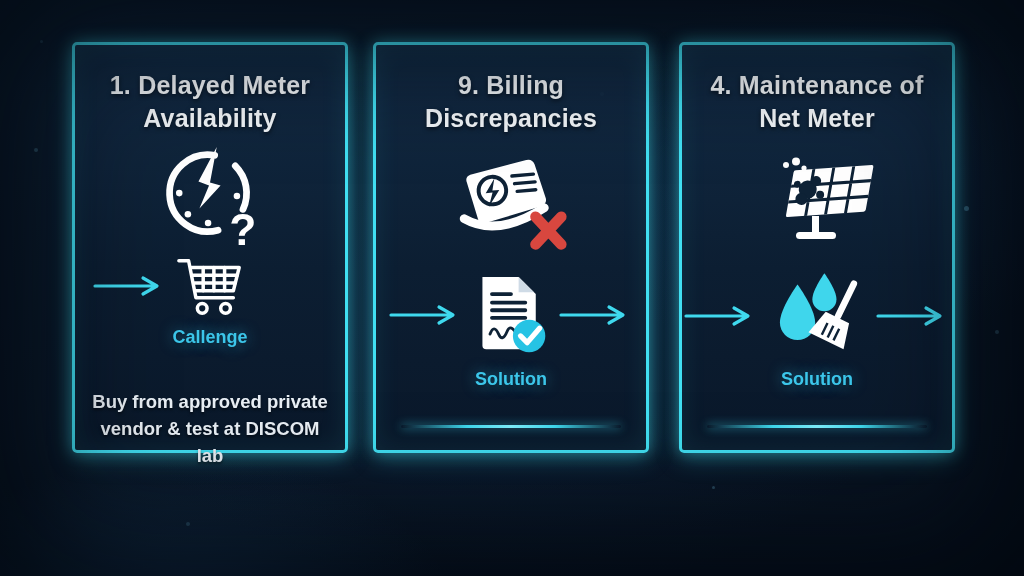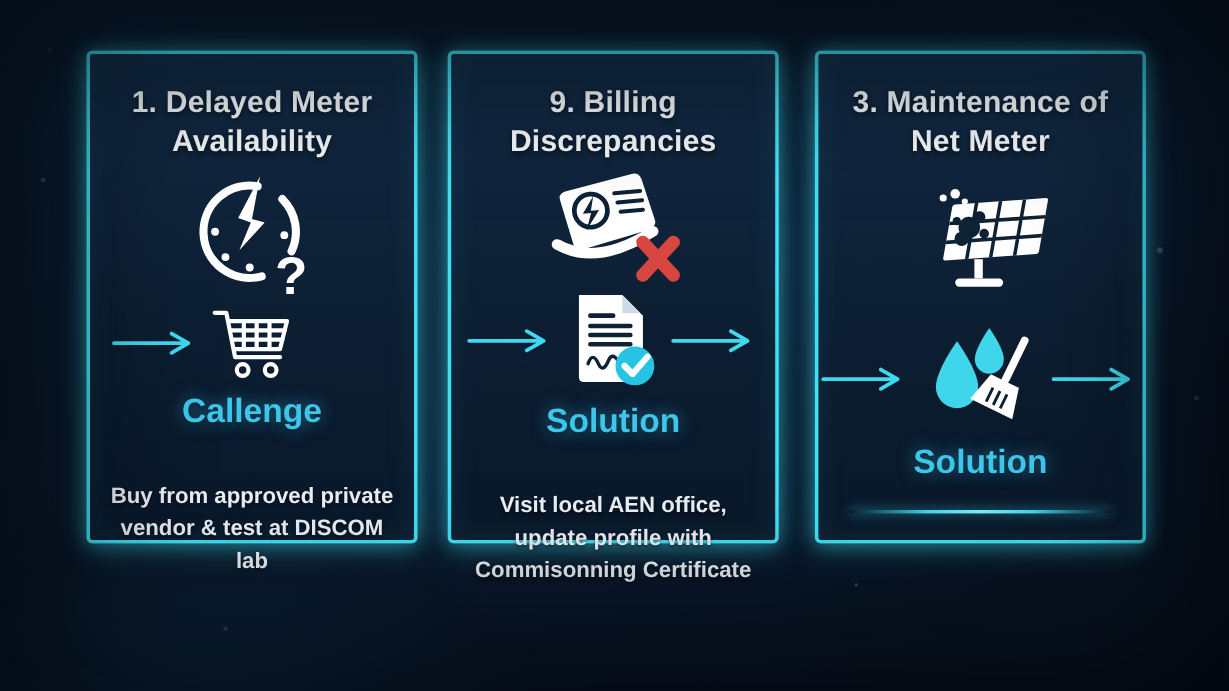--- a/index.html
+++ b/index.html
@@ -29,21 +29,21 @@
     font-size:25px;font-weight:bold;line-height:33px;text-align:center;
     color:#f3f7fa;white-space:pre-line;letter-spacing:.2px;
     text-shadow:0 2px 4px rgba(0,0,0,.55);
   }
   .top-icon{height:128px;margin-top:4px;display:flex;align-items:center;justify-content:center;}
   .flow{height:92px;width:100%;display:grid;grid-template-columns:1fr auto 1fr;align-items:center;}
   .flow .a-left{justify-self:end;margin-right:8px;}
   .flow .a-right{justify-self:start;margin-left:8px;}
   .flow-icon{display:flex;align-items:center;justify-content:center;}
   .card-label{
-    margin-top:8px;height:32px;font-size:28px;font-weight:bold;color:#3cc6ea;
+    margin-top:8px;height:32px;font-size:18px;font-weight:bold;color:#3cc6ea;
     text-shadow:0 0 14px rgba(60,198,234,.55),0 2px 3px rgba(0,0,0,.4);
   }
   .divider{
     margin-top:24px;width:220px;height:3px;border-radius:2px;
     background:linear-gradient(90deg,transparent,#3fd9ee 30%,#7eeefb 50%,#3fd9ee 70%,transparent);
     box-shadow:0 0 10px rgba(63,217,238,.7);
   }
   .card-desc{
     margin-top:16px;padding:0 12px;
     font-size:18.5px;font-weight:600;line-height:27px;text-align:center;
@@ -143,27 +143,24 @@
           <path d="M52 66 l7 7 l13 -15" stroke="#ffffff" stroke-width="5.5" fill="none" stroke-linecap="round" stroke-linejoin="round"></path>
         </svg>
       </div>
       <svg class="arrow-svg a-right" width="74" height="22" viewBox="0 0 74 22">
         <path d="M2 11 H60 M50 3 L64 11 L50 19" stroke="#3fd9ee" stroke-width="3.2" fill="none" stroke-linecap="round" stroke-linejoin="round"></path>
       </svg>
     </div>
 
     <div class="card-label">Solution</div>
     <div class="divider"></div>
-    <div class="card-desc">Visit local AEN office,
-update profile with
-Commisonning Certificate</div>
   </div>
 
   <div class="card" style="left:679px;">
-    <div class="card-title">3. Maintenance of
+    <div class="card-title">4. Maintenance of
 Net Meter</div>
 
     <div class="top-icon">
       <svg width="122" height="96" viewBox="0 0 122 92">
         <circle cx="30" cy="6" r="3" fill="#fff"></circle>
         <circle cx="40" cy="2.5" r="4" fill="#fff"></circle>
         <circle cx="48" cy="9" r="2.6" fill="#fff"></circle>
         <g transform="rotate(-4 60 34)">
           <g transform="skewX(-14) translate(14,0)">
             <rect x="28" y="10" width="80" height="46" fill="#ffffff" rx="2"></rect>

